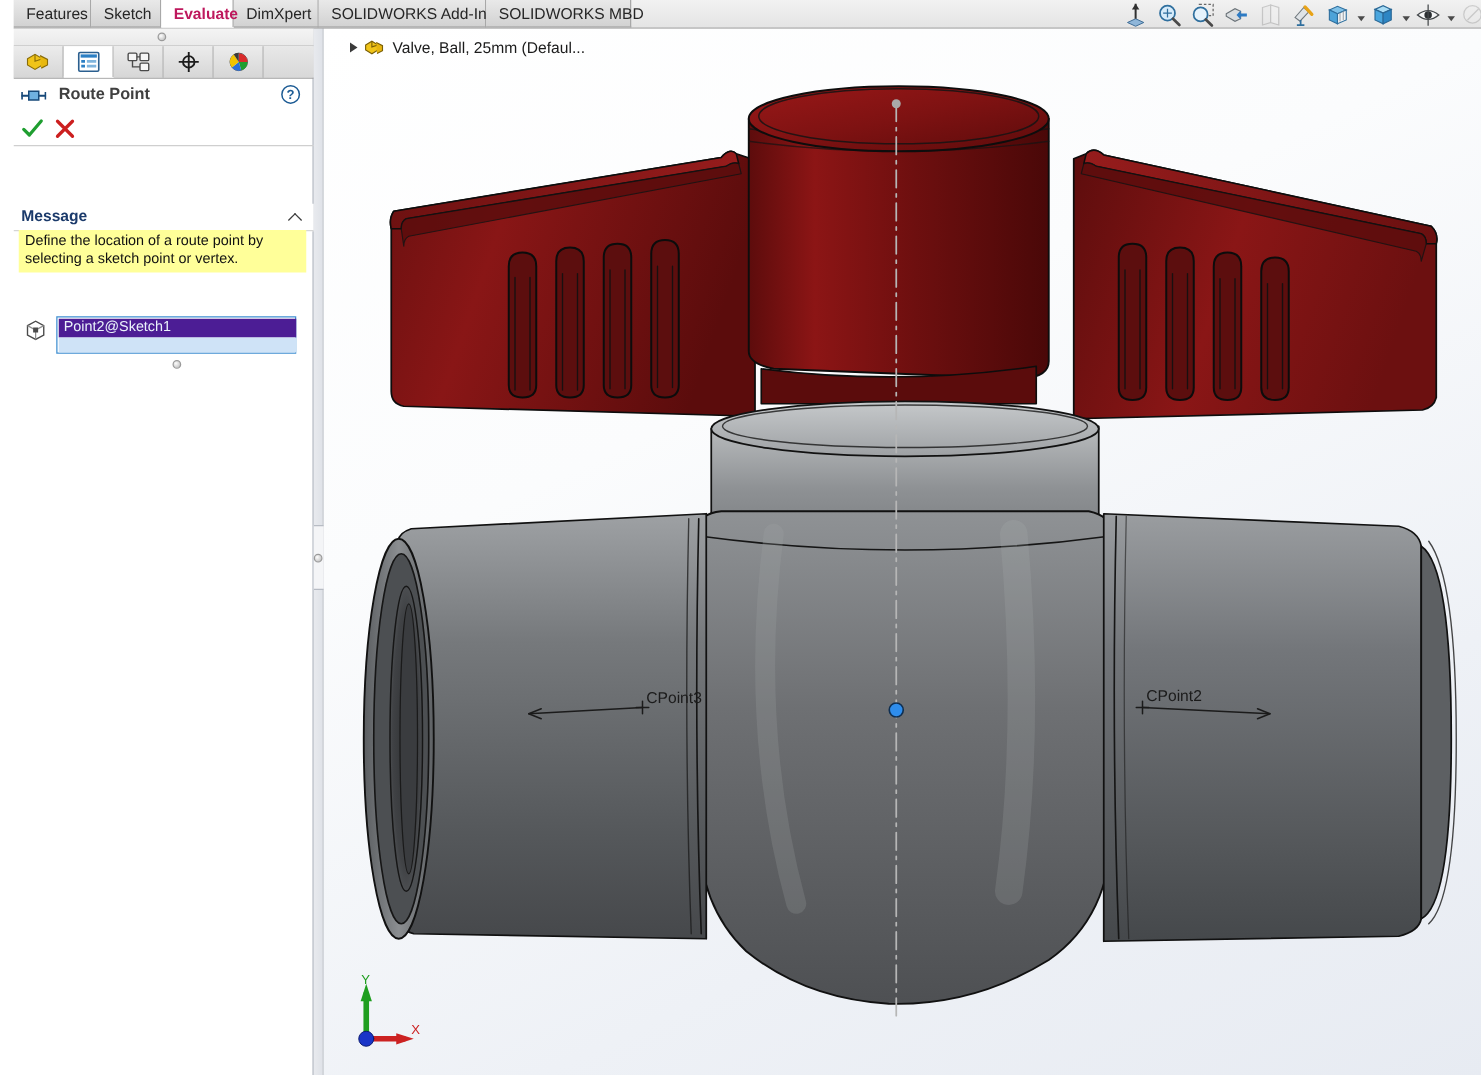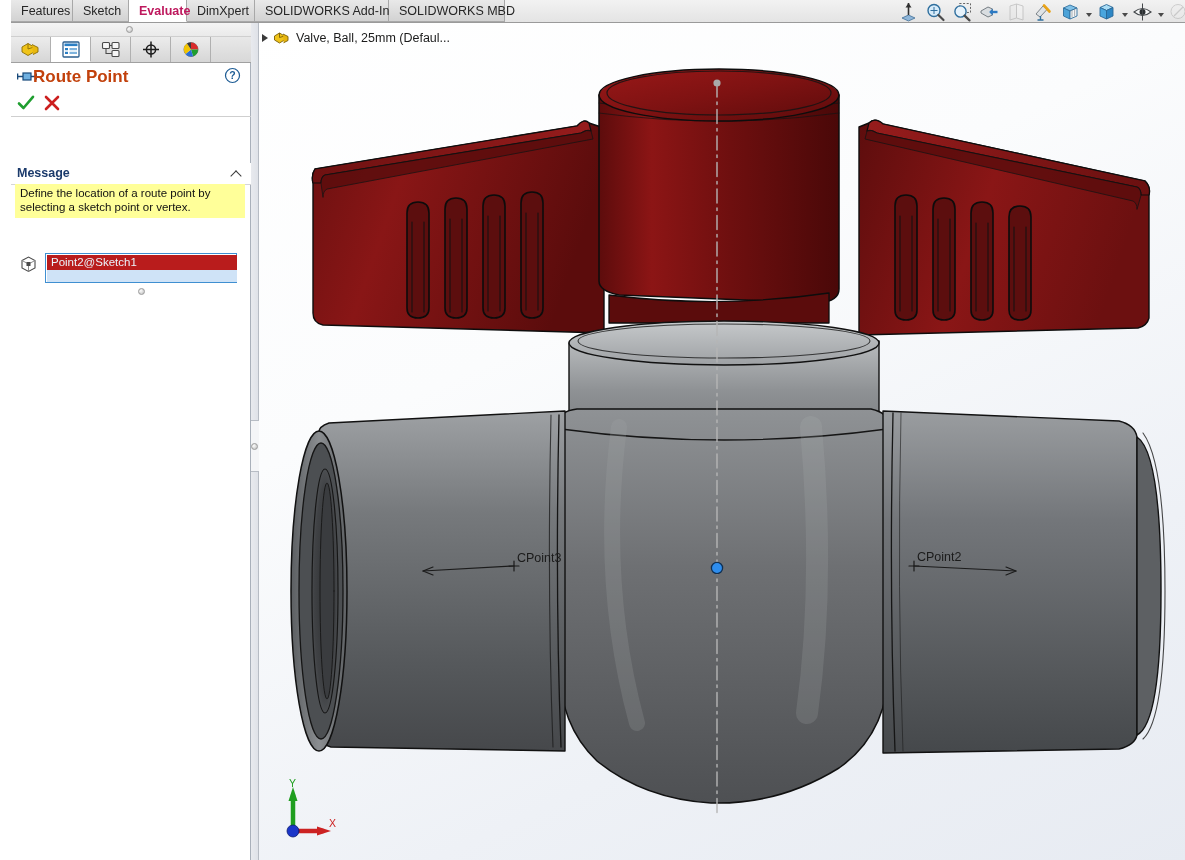--- a/index.html
+++ b/index.html
@@ -78,21 +78,21 @@
   .ptab.active{background:#ffffff;border-bottom:1px solid #ffffff;}
   #panel-tabs-fill{
     position:absolute;left:200px;top:0;width:40px;height:25px;
     background:linear-gradient(#e8e8e8,#d8d8d8);
   }
 
   #pm-title{
     position:absolute;left:0;top:40px;width:240px;height:28px;
   }
   #pm-title .tx{
-    position:absolute;left:22px;top:4px;font-size:17px;font-weight:bold;color:#c2410c;
+    position:absolute;left:36px;top:4px;font-size:13px;font-weight:bold;color:#404040;
   }
   #pm-help{position:absolute;right:10px;top:4px;}
 
   #pm-okrow{
     position:absolute;left:0;top:68px;width:240px;height:26px;
     border-bottom:1px solid #cfcfcf;box-sizing:border-box;
   }
   #pm-ok{position:absolute;left:5px;top:2px;}
   #pm-cancel{position:absolute;left:31px;top:2px;}
 
@@ -116,21 +116,21 @@
     position:absolute;left:4px;top:161px;width:230px;height:34px;
     background:#ffff99;box-sizing:border-box;
     padding:3px 5px;font-size:11.5px;line-height:13.5px;color:#111;
   }
   #sel-box{
     position:absolute;left:34px;top:230px;width:192px;height:30px;
     background:#ffffff;border:1px solid #3f8fd1;box-sizing:border-box;
   }
   #sel-row{
     position:absolute;left:1px;top:1px;width:190px;height:15px;
-    background:#b91c1c;color:#eaf3fb;font-size:11.5px;line-height:15px;
+    background:#4c1d95;color:#eaf3fb;font-size:11.5px;line-height:15px;
     padding-left:4px;box-sizing:border-box;white-space:nowrap;overflow:hidden;
   }
   #sel-empty{
     position:absolute;left:1px;top:16px;width:190px;height:12px;background:#cfe3f7;
   }
   #sel-icon{position:absolute;left:8px;top:232px;}
 
   
   #splitter{
     position:absolute;left:240px;top:23px;width:8px;height:837px;
@@ -144,21 +144,21 @@
   }
 
   
   #graphics{
     position:absolute;left:248px;top:23px;width:937px;height:837px;
     background:linear-gradient(155deg,#ffffff 0%,#fbfcfd 35%,#eef1f6 72%,#e7ebf2 100%);
     overflow:hidden;
   }
   #breadcrumb{
     position:absolute;left:0px;top:5px;height:20px;
-    display:flex;align-items:center;gap:5px;padding-left:0;
+    display:flex;align-items:center;gap:5px;padding-left:18px;
     font-size:12.5px;color:#1c1c1c;white-space:nowrap;z-index:9;
   }
   #bc-arrow{
     width:0;height:0;border-top:4.5px solid transparent;border-bottom:4.5px solid transparent;
     border-left:6px solid #3a3a3a;margin-left:3px;
   }
 
   svg.model{position:absolute;left:0;top:0;width:937px;height:837px;}
   .annot-text{
     font-family:"Liberation Sans",sans-serif;font-size:12.5px;fill:#1b1b1b;

